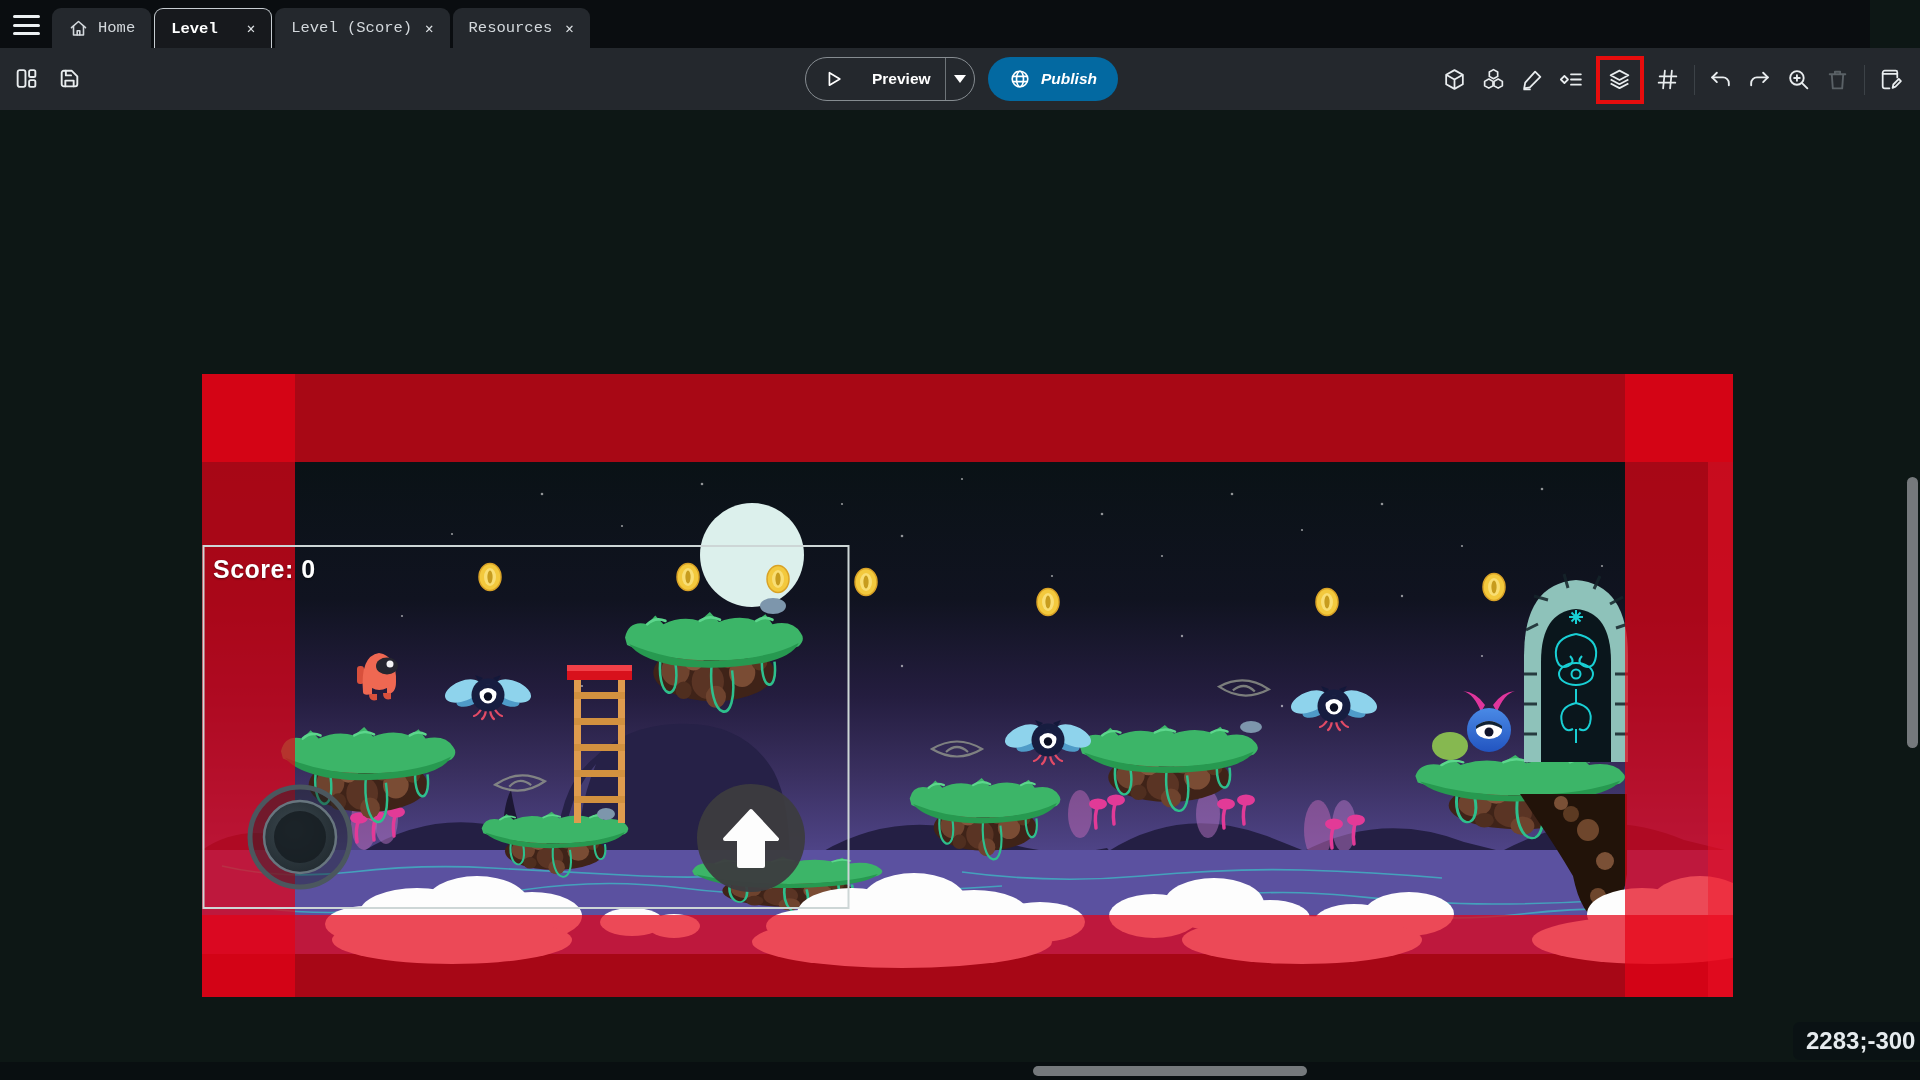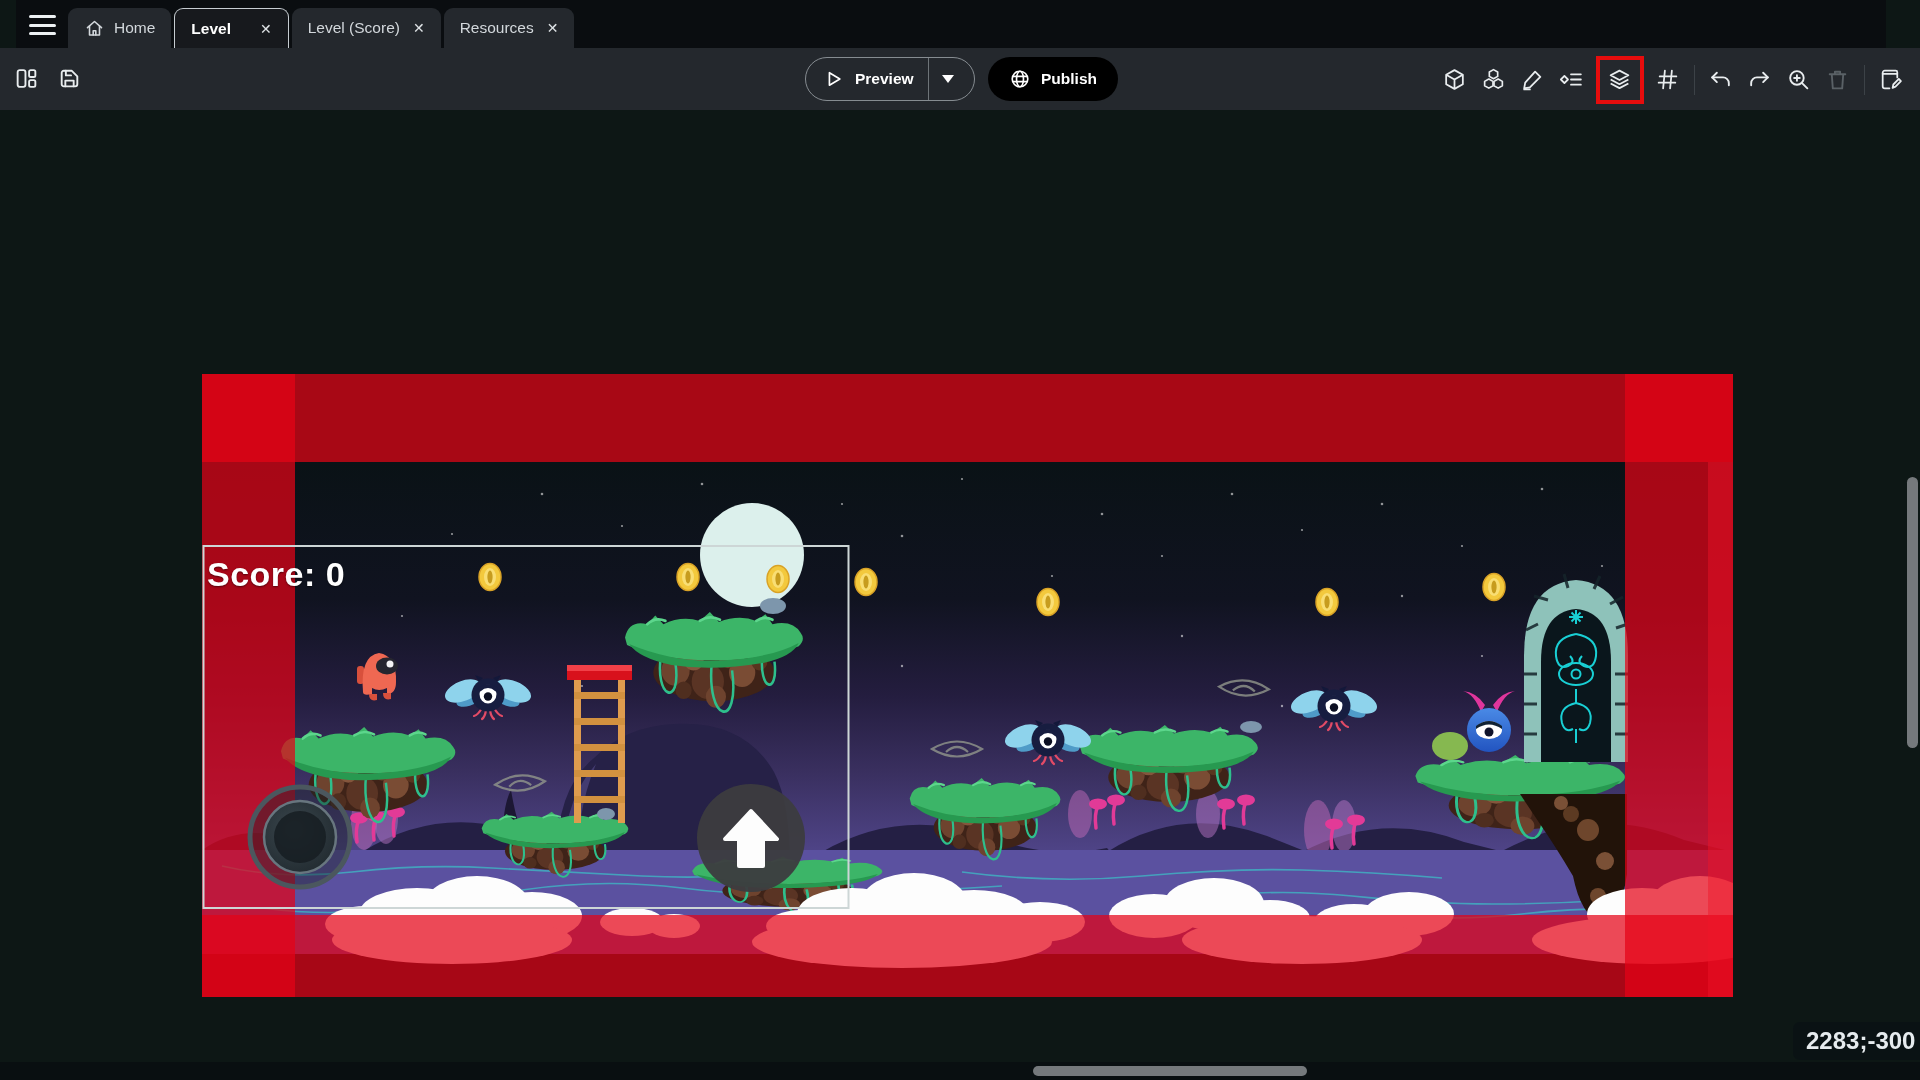--- a/index.html
+++ b/index.html
@@ -1,22 +1,22 @@
 <!DOCTYPE html>
 <html><head>
 <meta charset="utf-8">
 <style>
   * { margin:0; padding:0; box-sizing:border-box; }
   html,body { width:1920px; height:1080px; overflow:hidden; background:#0d1715;
               font-family:"Liberation Sans", sans-serif; }
   .app { position:relative; width:1920px; height:1080px; background:#0d1715; }
 
   
-  .tabbar { position:absolute; left:16px; top:0; width:1870px; height:48px;
-            background:#0a0d10; display:flex; align-items:flex-end; }
+  .tabbar { position:absolute; left:0; top:0; width:1870px; height:48px;
+            background:#0a0d10; display:flex; align-items:flex-end;font-family:Liberation Mono, monospace; }
   .hamburger { position:absolute; left:13px; top:15px; width:27px; height:20px;
                display:flex; flex-direction:column; justify-content:space-between; cursor:pointer; }
   .hamburger span { display:block; height:3px; border-radius:2px; background:#edf1f3; }
   .tabs { display:flex; margin-left:52px; gap:3px; height:40px; }
   .tab { display:flex; align-items:center; padding:0 16px; height:40px;
          background:#24282d; color:#d3d8dc; font-size:15.5px;
          border-radius:9px 9px 0 0; white-space:nowrap; }
   .tab.active { background:#17191d; color:#ffffff; font-weight:bold;
                 border:1.5px solid #c6ccd1; border-bottom:none;gap:16px; }
   .tab .homeic { width:21px; height:21px; margin-right:9px; }
@@ -24,40 +24,40 @@
 
   
   .toolbar { position:absolute; left:0; top:48px; width:1920px; height:62px; background:#24282d; }
   .ic { width:25px; height:25px; display:block; }
   .tool-left { position:absolute; left:14px; top:18px; display:flex; gap:17px; }
   .tbtn { width:26px; height:26px; cursor:pointer; }
 
   .preview-btn { position:absolute; left:805px; top:9px; height:44px; width:170px;
                  border:1.5px solid #868c91; border-radius:22px; display:flex; align-items:center;
                  color:#fff; cursor:pointer; }
-  .preview-main { display:flex; align-items:center; gap:11px; padding:0 14px 0 18px; height:100%; }
+  .preview-main { display:flex; align-items:center; gap:28px; padding:0 14px 0 18px; height:100%; }
   .preview-label { font-size:15.5px; font-weight:bold; }
   .preview-divider { width:1px; height:100%; background:#6e7478; }
   .preview-caret { width:38px; display:flex; align-items:center; justify-content:center; height:100%; }
 
   .publish-btn { position:absolute; left:988px; top:9px; height:44px; width:130px;
-                 background:#000000; border-radius:22px; display:flex; align-items:center;
-                 justify-content:center; gap:10px; color:#fff; cursor:pointer; }
+                 background:#0369a1; border-radius:22px; display:flex; align-items:center;
+                 justify-content:center; gap:10px; color:#fff; cursor:pointer;font-style:italic; }
   .publish-label { font-size:15.5px; font-weight:bold; }
 
   .tool-right { position:absolute; right:16px; top:17px; display:flex; align-items:center; gap:13px; }
   .vdiv { width:1px; height:30px; background:#3c4247; }
   .hl-box { border:4px solid #e70d0d; padding:7px; margin:-11px -2px; }
   .dim svg * { stroke:#5a6166 !important; }
 
   
   .canvas { position:absolute; left:0; top:110px; width:1920px; height:970px; background:#0d1715; }
   .scene { position:absolute; left:202px; top:264px; width:1531px; height:623px; }
   .scene svg { position:absolute; left:0; top:0; }
-  .score { position:absolute; left:5px; top:181px; color:#ffffff; font-size:34px; font-weight:bold;
+  .score { position:absolute; left:11px; top:181px; color:#ffffff; font-size:25px; font-weight:bold;
            letter-spacing:0.5px; text-shadow:0 1px 2px rgba(0,0,0,.5); }
   .coord-chip { position:absolute; left:1793px; top:912px; background:rgba(10,18,21,.92);
                 border-radius:7px; padding:5px 13px; color:#e6ebee; font-size:24px; font-weight:600; }
   .h-track { position:absolute; left:0; top:952px; width:1920px; height:18px; background:#090f11; }
   .h-thumb { position:absolute; left:1033px; top:956px; width:274px; height:10px;
              background:#75797c; border-radius:5px; cursor:pointer; }
   .v-thumb { position:absolute; left:1907px; top:367px; width:11px; height:271px;
              background:#75797c; border-radius:6px; cursor:pointer; }
 </style>
 </head>

